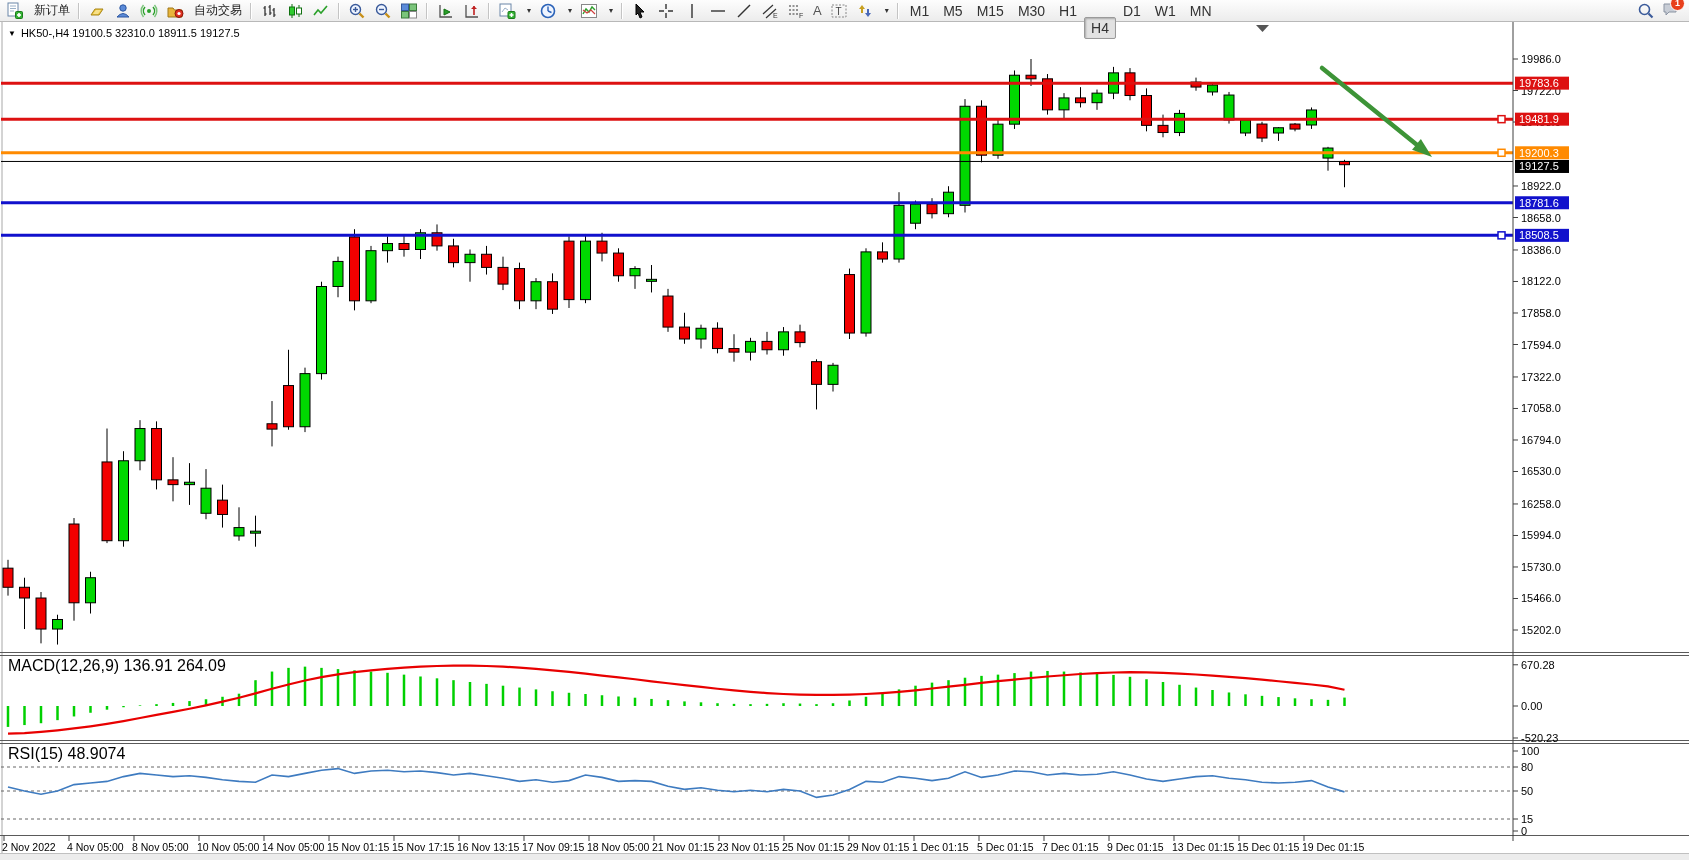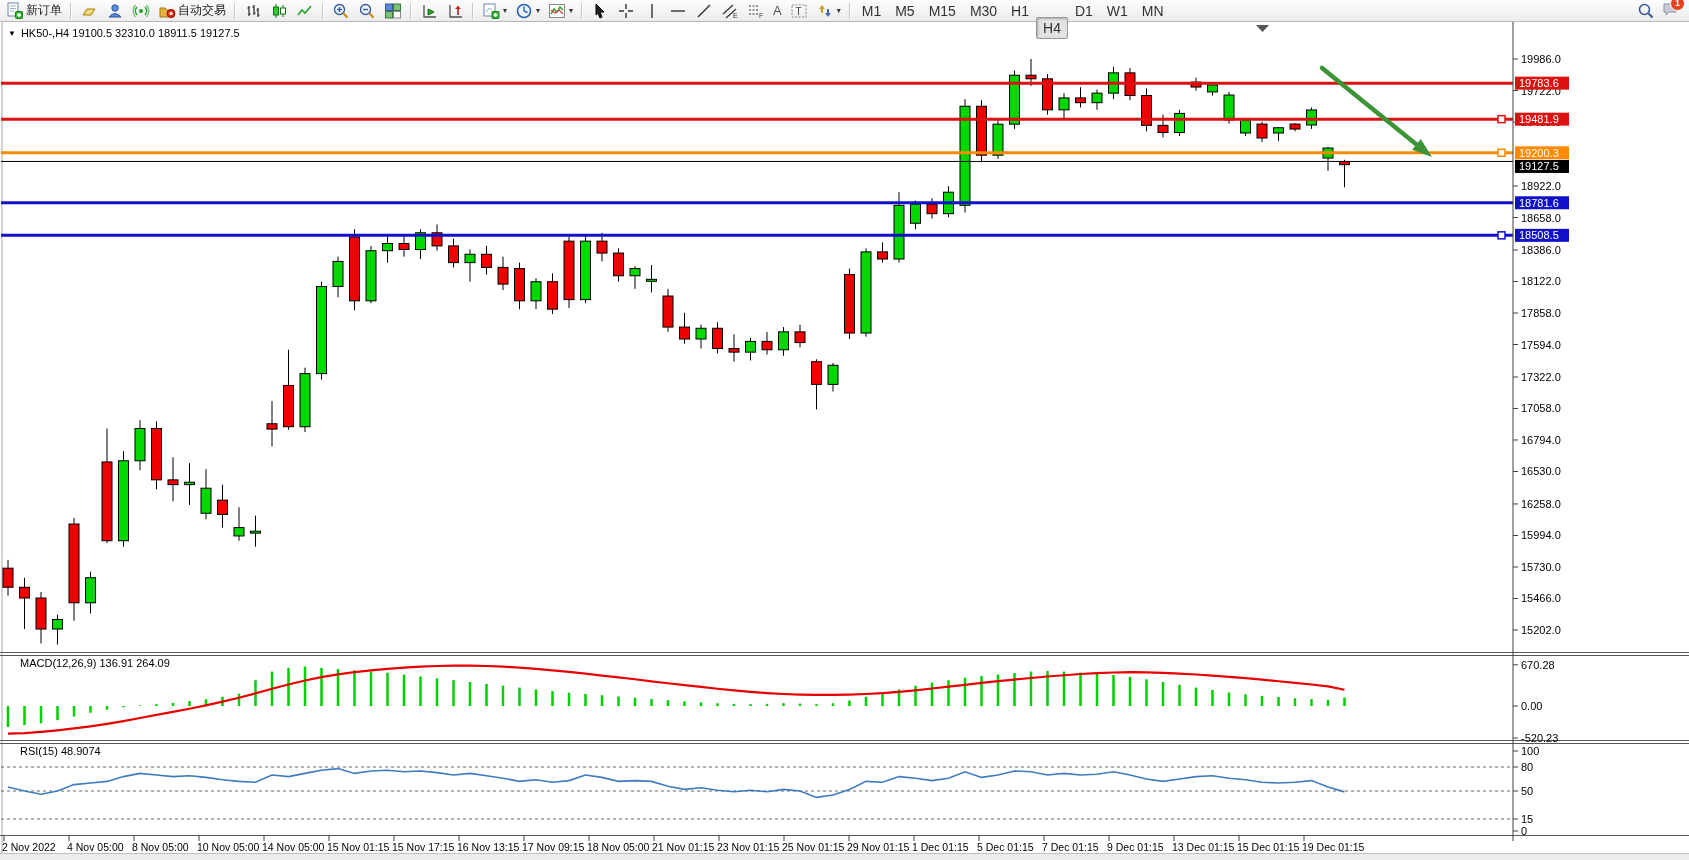--- a/index.html
+++ b/index.html
@@ -1,39 +1,39 @@
 <!DOCTYPE html>
 <html><head>
 <meta charset="utf-8">
 <style>
   html,body{margin:0;padding:0;background:#fff;font-family:"Liberation Sans",sans-serif;}
   #app{position:relative;width:1689px;height:860px;overflow:hidden;background:#fff;}
   
   .toolbar{position:absolute;left:0;top:0;width:1689px;height:22px;
     background:linear-gradient(#fdfdfd,#ececec);border-bottom:1px solid #b8b8b8;
     display:flex;align-items:center;padding:0 2px;box-sizing:border-box;z-index:5;}
-  .tbtn{display:flex;align-items:center;gap:2px;height:20px;padding:0 3px;border:1px solid transparent;
+  .tbtn{display:flex;align-items:center;gap:10px;height:20px;padding:0 3px;border:1px solid transparent;
     border-radius:2px;cursor:default;font-size:12px;color:#222;white-space:nowrap;}
   .sep{width:1px;height:16px;background:#c4c4c4;margin:0 4px;border-right:1px solid #fff;}
   .ic{width:18px;height:18px;display:inline-block;}
   .ic svg{width:18px;height:18px;display:block;}
   .caret{font-size:8px;color:#333;margin-left:1px;}
   .tf{font-size:14px;color:#333;padding:2px 6px;border:1px solid transparent;border-radius:2px;}
   .tf.active{background:#e2e2e2;border:1px solid #9a9a9a;box-shadow:inset 1px 1px 2px rgba(0,0,0,.25);margin-top:35px;}
   .right-tools{margin-left:auto;display:flex;align-items:center;gap:6px;padding-right:8px;}
   .chat-wrap{position:relative;}
   .badge{position:absolute;top:-4px;right:-6px;background:#e8401c;color:#fff;font-size:9px;
     width:13px;height:13px;border-radius:50%;display:flex;align-items:center;justify-content:center;
     border:1px solid #fff;font-weight:bold;}
   
   .chart-window{position:absolute;left:0;top:22px;width:1689px;height:838px;background:#fff;}
   #chart-svg{position:absolute;left:0;top:0;}
   .chart-title{position:absolute;left:8px;top:5px;font-size:11px;color:#000;z-index:3;display:flex;gap:5px;align-items:center;}
   .chart-title .tri{font-size:8px;color:#000;}
-  .pane-label{position:absolute;left:20px;font-size:11px;color:#000;z-index:3;}
+  .pane-label{position:absolute;left:8px;font-size:16px;color:#000;z-index:3;}
   .macd-label{top:635px;}
   .rsi-label{top:723px;}
   .bottom-strip{position:absolute;left:0;top:831px;width:1689px;height:7px;background:#ececec;border-top:1px solid #c0c0c0;}
 </style>
 </head>
 <body>
 
 <div id="app">
 
   <div class="toolbar">

